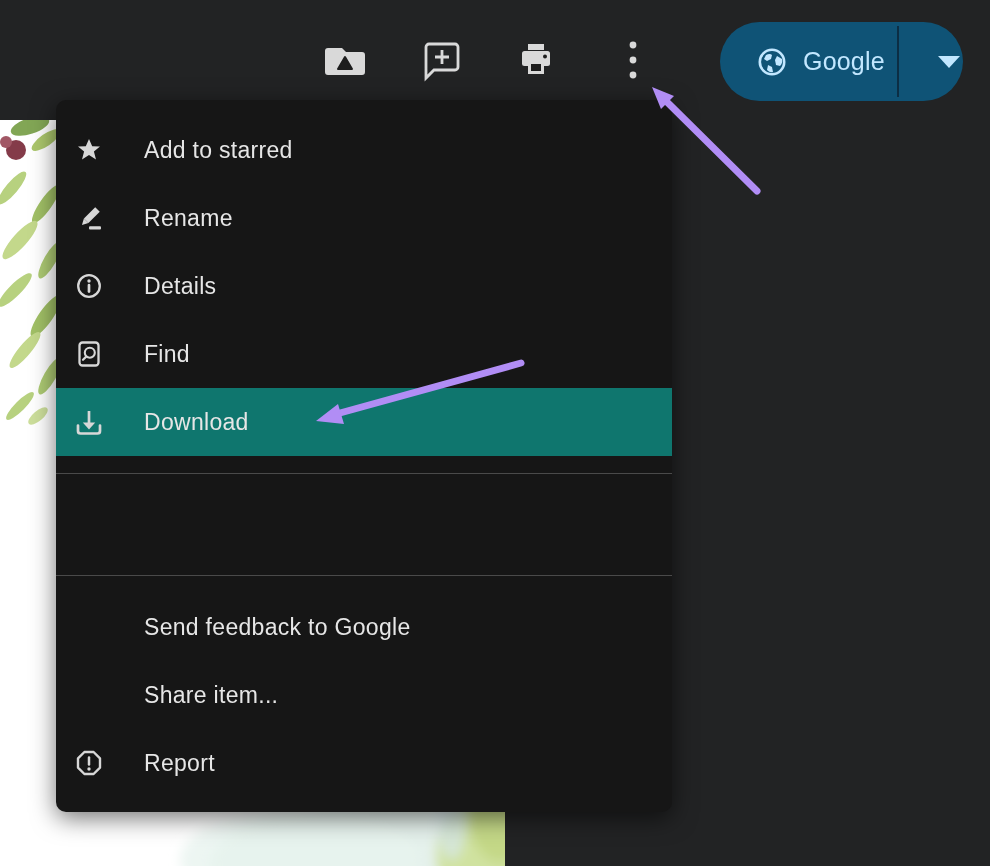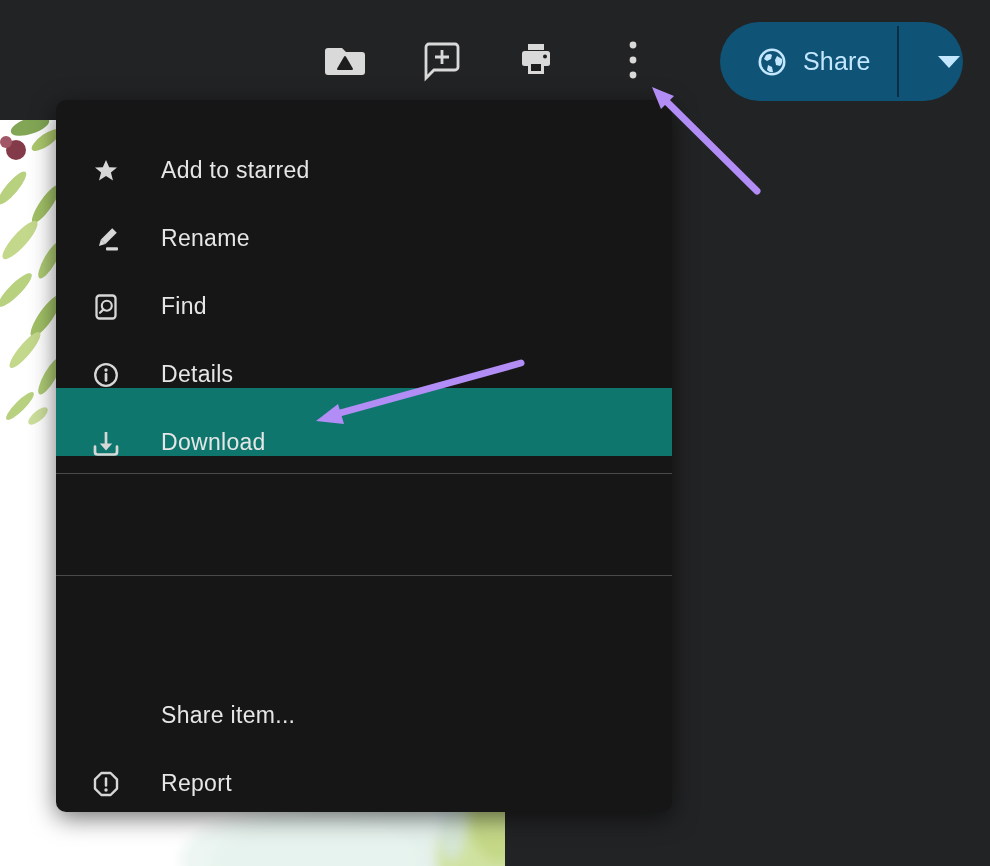--- a/index.html
+++ b/index.html
@@ -29,21 +29,21 @@
   .share-label { color:#c2e7ff; font-size:25px; font-weight:500; letter-spacing:.2px; }
   .share-sep { position:absolute; left:177px; top:4px; width:2px; height:71px;
                background:#0c2e44; }
   .share-caret { position:absolute; left:196px; top:0; width:66px; height:79px;
                  display:flex; align-items:center; justify-content:center; }
 
   
   .menu { position:absolute; left:56px; top:100px; width:616px; height:712px;
           background:#161616; border-radius:10px; padding-top:16px;
           box-shadow:0 6px 24px rgba(0,0,0,.55); }
-  .mrow { height:68px; display:flex; align-items:flex-end; padding-left:37px;
+  .mrow { height:68px; display:flex; align-items:center; padding-left:20px;
           cursor:pointer; }
   .mrow.highlight { background:#0f766e; }
   .micon { width:26px; height:26px; margin-right:42px; flex:0 0 26px;
            display:flex; align-items:center; justify-content:center; }
   .mlabel { color:#e6e6e6; font-size:23px; letter-spacing:.3px; white-space:nowrap; }
   .mdivider { height:1px; background:#4a4a4a; }
   .mdivider.d1 { margin-top:17px; margin-bottom:16px; }
   .mdivider.d2 { margin-top:17px; margin-bottom:17px; }
 
   
@@ -125,21 +125,21 @@
   </button>
 
   <button class="share-btn">
     <span class="share-main">
       <svg class="ic" width="30" height="30" viewBox="0 0 30 30">
         <circle cx="15" cy="15" r="12.2" fill="none" stroke="#c2e7ff" stroke-width="2.6"></circle>
         <path d="M9 8 q4 -2 6 0 l-1 4 -4 2 -3 -2 z" fill="#c2e7ff"></path>
         <path d="M20 9 l5 3 q1 4 -2 7 l-4 -1 -1 -5 z" fill="#c2e7ff"></path>
         <path d="M11 18 l4 2 1 5 q-3 1 -6 -2 z" fill="#c2e7ff"></path>
       </svg>
-      <span class="share-label">Share</span>
+      <span class="share-label">Google</span>
     </span>
     <span class="share-sep"></span>
     <span class="share-caret">
       <svg class="ic" width="24" height="14" viewBox="0 0 24 14">
         <path d="M1 1 H23 L12 13 Z" fill="#c2e7ff"></path>
       </svg>
     </span>
   </button>
 
   <div class="menu">
@@ -162,39 +162,39 @@
           </g>
           <rect x="0" y="8.2" width="12" height="3.4" rx="1" fill="#d7d7d7"></rect>
         </svg>
       </span>
       <span class="mlabel">Rename</span>
     </div>
 
     <div class="mrow">
       <span class="micon">
         <svg class="ic" width="26" height="26" viewBox="-13 -13 26 26">
+          <circle cx="0" cy="0" r="10.8" fill="none" stroke="#d7d7d7" stroke-width="2.3"></circle>
+          <circle cx="0" cy="-5" r="1.7" fill="#d7d7d7"></circle>
+          <path d="M0 -1 V5.6" stroke="#d7d7d7" stroke-width="2.7" stroke-linecap="round"></path>
+        </svg>
+      </span>
+      <span class="mlabel">Details</span>
+    </div>
+
+    <div class="mrow">
+      <span class="micon">
+        <svg class="ic" width="26" height="26" viewBox="-13 -13 26 26">
           <rect x="-9.5" y="-11.5" width="19" height="23" rx="3" fill="none" stroke="#d7d7d7" stroke-width="2.3"></rect>
           <circle cx="0.8" cy="-1.2" r="5" fill="none" stroke="#d7d7d7" stroke-width="2.1"></circle>
           <path d="M-2.8 2.6 L-6 5.8" stroke="#d7d7d7" stroke-width="2.2" stroke-linecap="round"></path>
         </svg>
       </span>
       <span class="mlabel">Find</span>
     </div>
 
-    <div class="mrow">
-      <span class="micon">
-        <svg class="ic" width="26" height="26" viewBox="-13 -13 26 26">
-          <circle cx="0" cy="0" r="10.8" fill="none" stroke="#d7d7d7" stroke-width="2.3"></circle>
-          <circle cx="0" cy="-5" r="1.7" fill="#d7d7d7"></circle>
-          <path d="M0 -1 V5.6" stroke="#d7d7d7" stroke-width="2.7" stroke-linecap="round"></path>
-        </svg>
-      </span>
-      <span class="mlabel">Details</span>
-    </div>
-
     <div class="mrow highlight">
       <span class="micon">
         <svg class="ic" width="26" height="26" viewBox="-13 -13 26 26">
           <path d="M0 -11 V1" stroke="#d7d7d7" stroke-width="2.7"></path>
           <polygon points="-6.2,0.5 6.2,0.5 0,7.5" fill="#d7d7d7"></polygon>
           <path d="M-11 3.5 V9 a2.5 2.5 0 0 0 2.5 2.5 H8.5 A2.5 2.5 0 0 0 11 9 V3.5" fill="none" stroke="#d7d7d7" stroke-width="2.7" stroke-linecap="round"></path>
         </svg>
       </span>
       <span class="mlabel">Download</span>
     </div>
@@ -202,20 +202,21 @@
     <div class="mdivider d1"></div>
 
     <div class="mrow">
       <span class="micon"></span>
     </div>
 
     <div class="mdivider d2"></div>
 
     <div class="mrow">
       <span class="micon"></span>
+      <span class="mlabel">Send feedback to Google</span>
     </div>
 
     <div class="mrow">
       <span class="micon"></span>
       <span class="mlabel">Share item...</span>
     </div>
 
     <div class="mrow">
       <span class="micon">
         <svg class="ic" width="26" height="26" viewBox="-13 -13 26 26">

